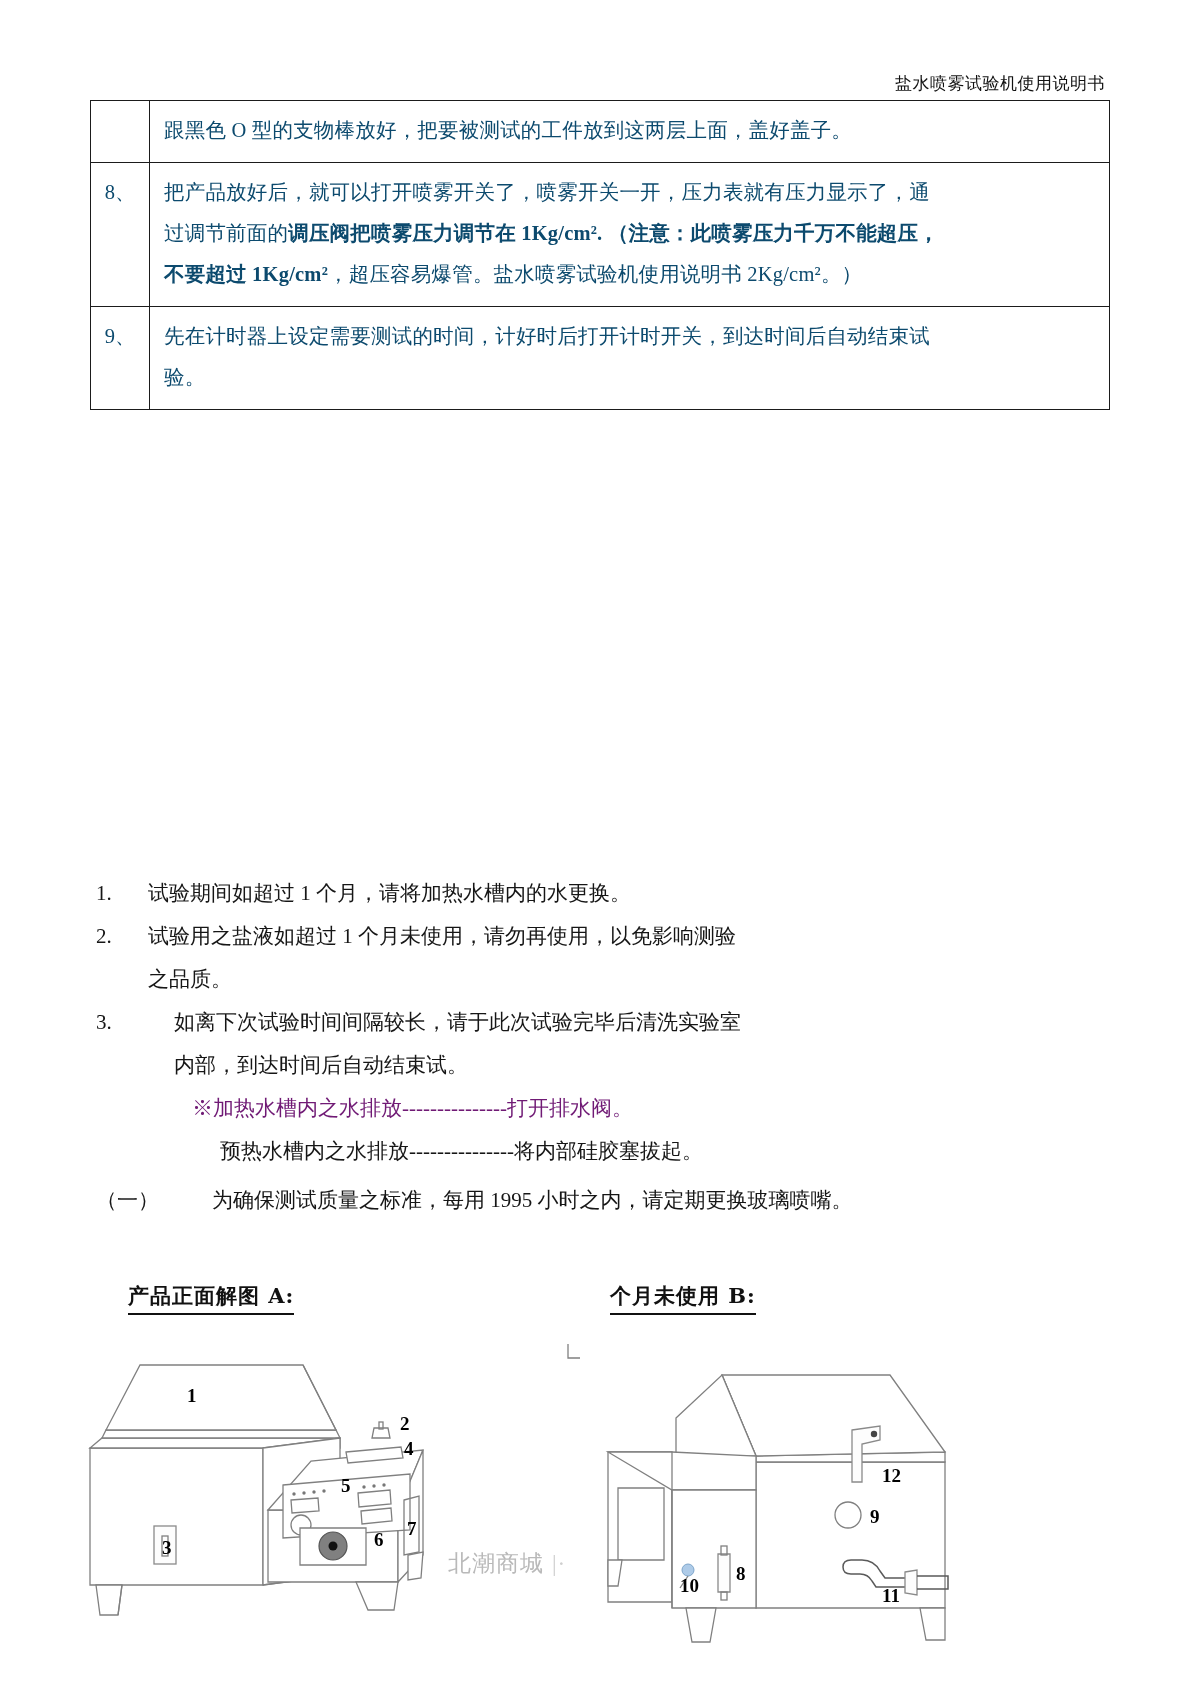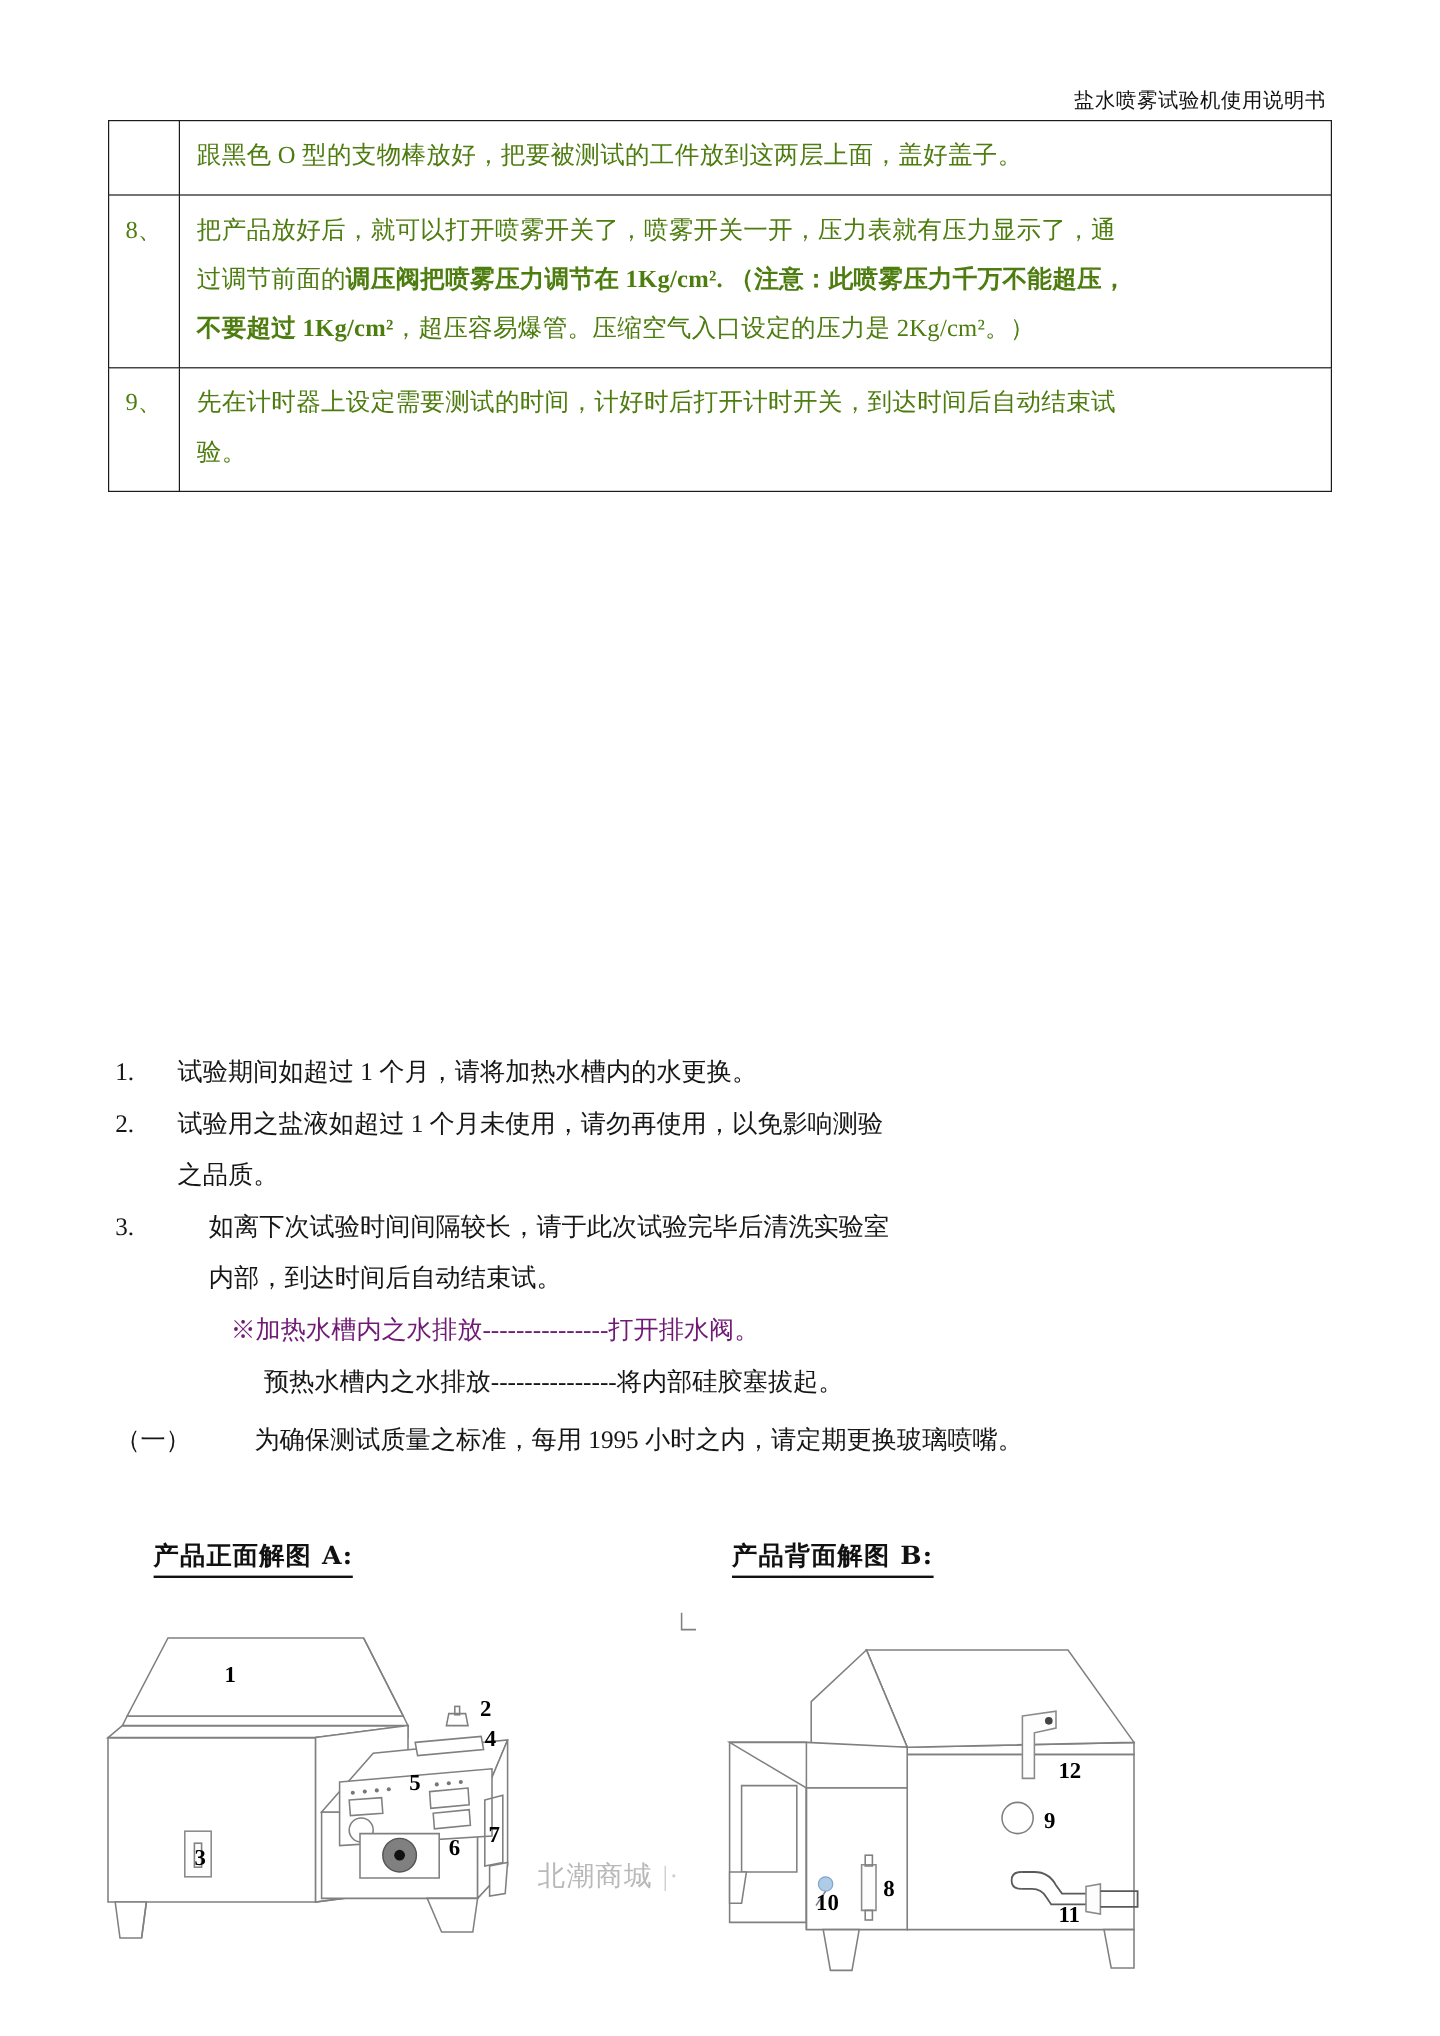--- a/index.html
+++ b/index.html
@@ -39,21 +39,21 @@
     width: 1020px;
     border-collapse: collapse;
     table-layout: fixed;
   }
   .steps-table td {
     border: 1.6px solid #1b1b1b;
     vertical-align: top;
     padding: 9px 10px 11px 14px;
     font-size: 20.5px;
     line-height: 41px;
-    color: #4d7c0f;
+    color: #0c4a6e;
   }
   .steps-table td.num {
     width: 58px;
     text-align: center;
     padding-left: 0;
     padding-right: 0;
     font-size: 20.5px;
   }
   .steps-table td.body {
     letter-spacing: 0.2px;
@@ -196,21 +196,21 @@
           <td class="num"></td>
           <td class="body">
             <div><span>跟黑色 O 型的支物棒放好，把要被测试的工件放到这两层上面，盖好盖子。</span></div>
           </td>
         </tr>
         <tr>
           <td class="num">8、</td>
           <td class="body">
             <div><span>把产品放好后，就可以打开喷雾开关了，喷雾开关一开，压力表就有压力显示了，通</span></div>
             <div><span>过调节前面的</span><span class="b">调压阀把喷雾压力调节在 1Kg/cm². （注意：此喷雾压力千万不能超压，</span></div>
-            <div><span class="b">不要超过 1Kg/cm²</span><span>，超压容易爆管。压缩空气入口设定的压力是 2Kg/cm²。）</span></div>
+            <div><span class="b">不要超过 1Kg/cm²</span><span>，超压容易爆管。盐水喷雾试验机使用说明书 2Kg/cm²。）</span></div>
           </td>
         </tr>
         <tr>
           <td class="num">9、</td>
           <td class="body">
             <div><span>先在计时器上设定需要测试的时间，计好时后打开计时开关，到达时间后自动结束试</span></div>
             <div><span>验。</span></div>
           </td>
         </tr>
       </tbody>
@@ -245,21 +245,21 @@
         <div class="indent-3">预热水槽内之水排放---------------将内部硅胶塞拔起。</div>
       </div>
     <div class="para-cn" style="margin-top:6px;">
       <span class="cn-marker">（一）</span>
       <span>为确保测试质量之标准，每用 1995 小时之内，请定期更换玻璃喷嘴。</span>
     </div>
   </div>
 
   <div class="fig-captions">
     <div class="fig-caption left">产品正面解图 A:</div>
-    <div class="fig-caption right">产品背面解图 B:</div>
+    <div class="fig-caption right">个月未使用 B:</div>
   </div>
 
   <div class="figures">
 
     <div class="figure-a fig">
       <svg width="380" height="350" viewBox="0 0 380 350">
 
         <path class="fillw" d="M12 118 L185 118 L185 255 L12 255 Z"></path>
 
         <path class="fillw" d="M24 108 L262 108 L262 118 L12 118 Z"></path>

